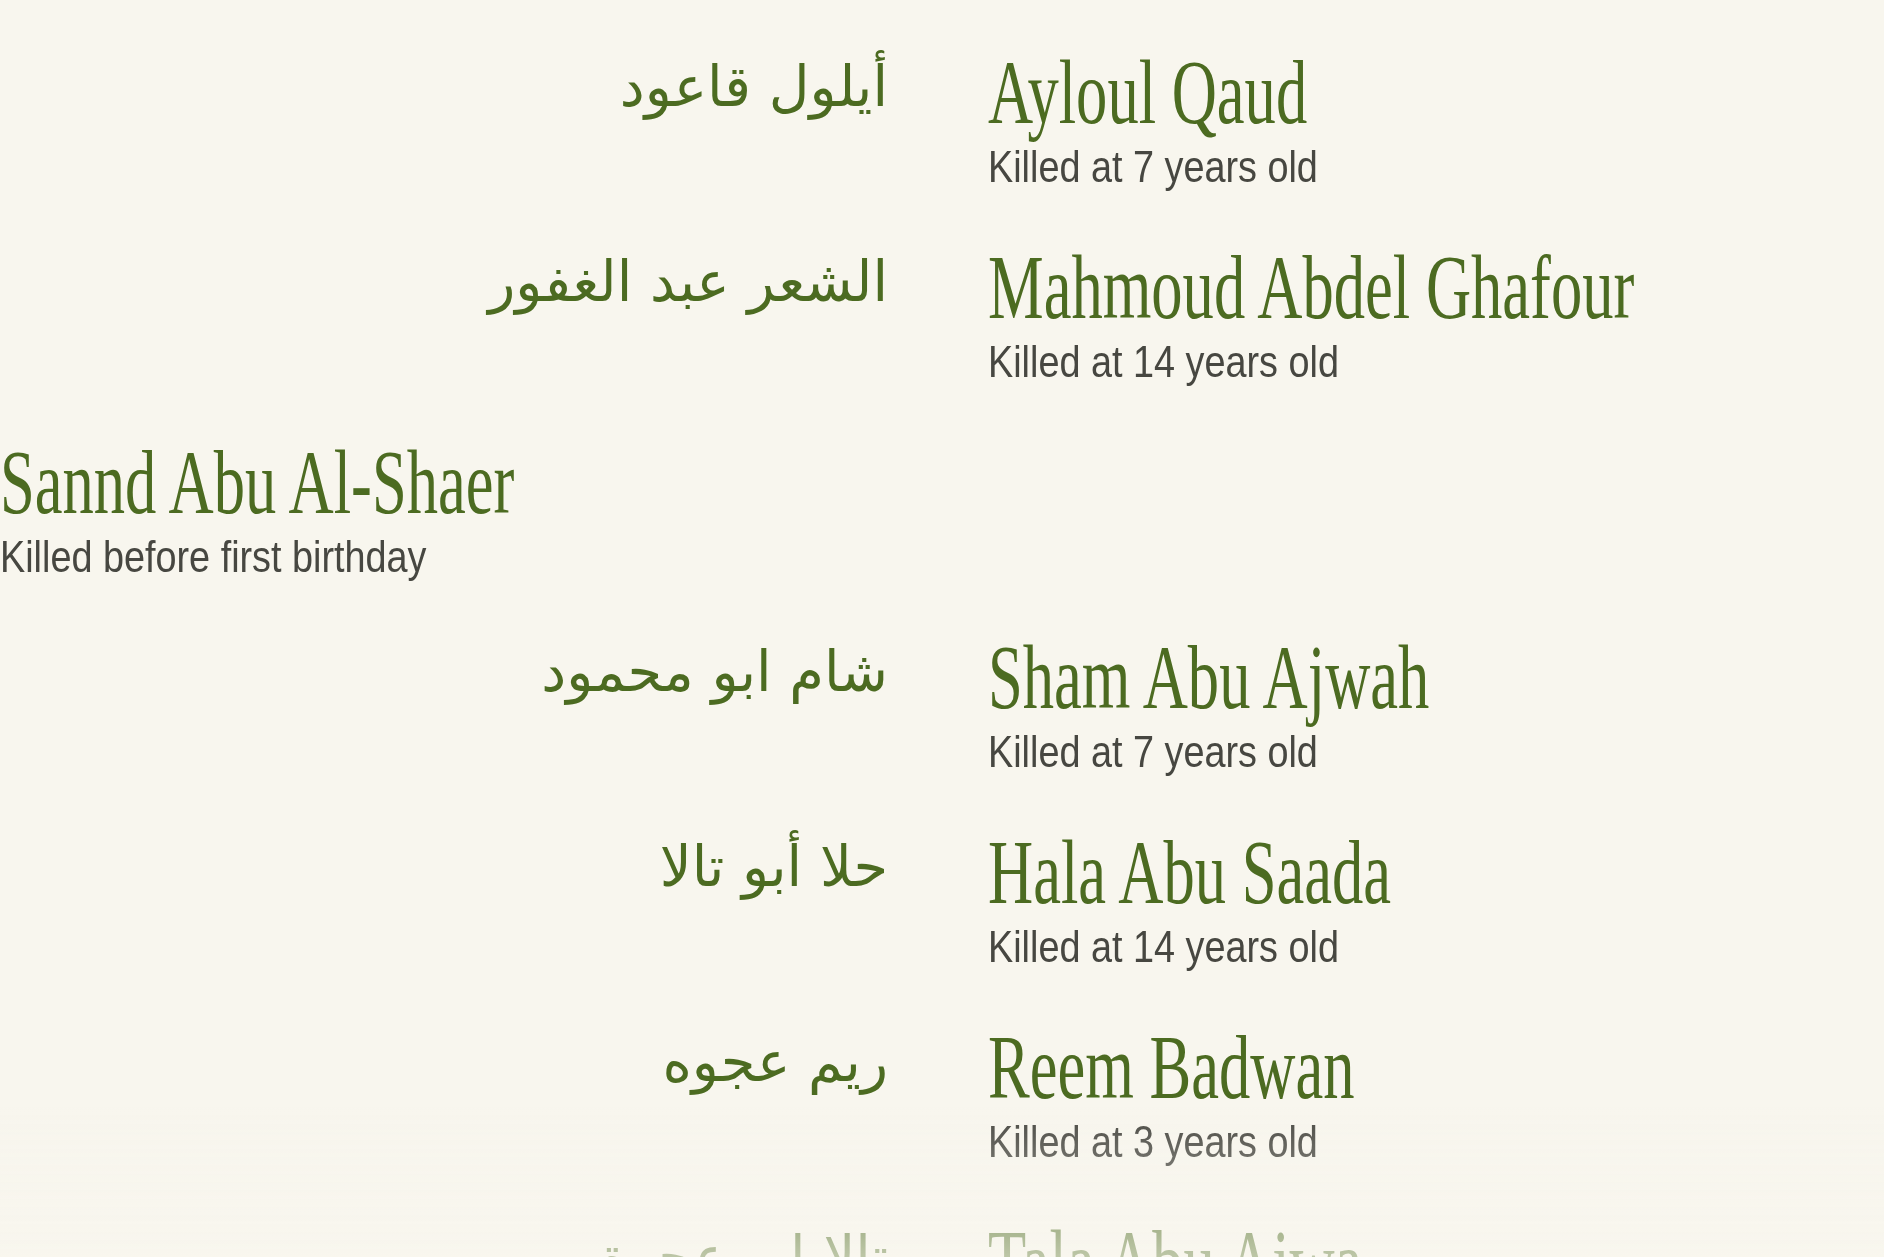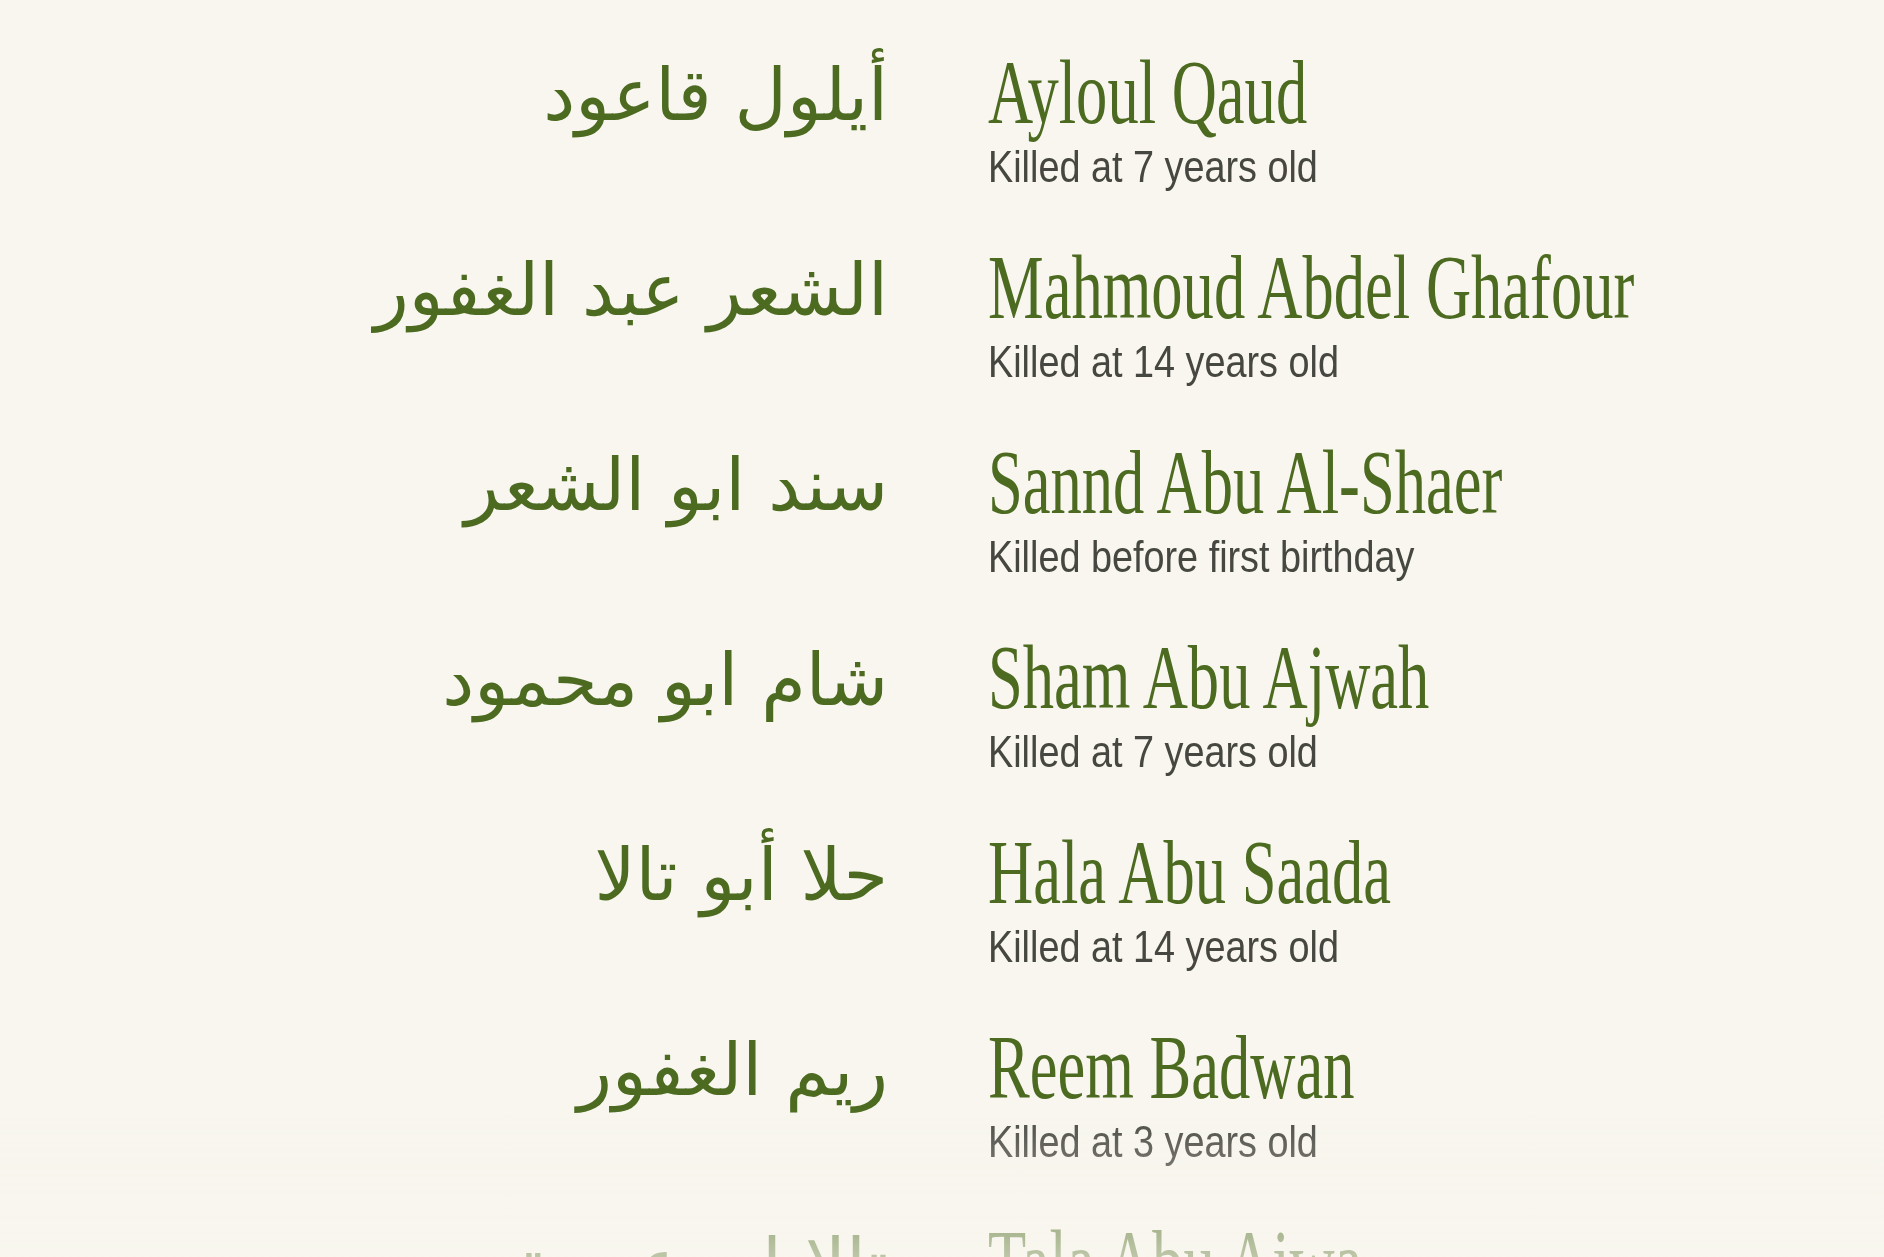--- a/index.html
+++ b/index.html
@@ -17,21 +17,21 @@
     grid-template-columns: 888px 1fr;
     column-gap: 100px;
     height: 195px;
     align-items: start;
   }
   .name-ar-cell { text-align: right; }
   .name-ar {
     display: inline-block;
     padding-top: 13px;
     font-family: "DejaVu Sans", sans-serif;
-    font-size: 72px;
+    font-size: 56px;
     line-height: 1;
     color: var(--name_green, #4c6b21);
     white-space: nowrap;
   }
   .name-en {
     margin: 0;
     font-family: "Liberation Serif", serif;
     font-weight: 400;
     font-size: 92px;
     line-height: 1;
@@ -78,23 +78,20 @@
       <div class="name-ar-cell">
         <span class="name-ar" dir="rtl">الشعر عبد الغفور</span>
       </div>
       <div class="name-en-cell">
         <h2 class="name-en">Mahmoud Abdel Ghafour</h2>
         <p class="age">Killed at 14 years old</p>
       </div>
     </section>
 
     <section class="entry">
-      <div class="name-ar-cell">
-        <span class="name-ar" dir="rtl">سند ابو الشعر</span>
-      </div>
       <div class="name-en-cell">
         <h2 class="name-en">Sannd Abu Al-Shaer</h2>
         <p class="age">Killed before first birthday</p>
       </div>
     </section>
 
     <section class="entry">
       <div class="name-ar-cell">
         <span class="name-ar" dir="rtl">شام ابو محمود</span>
       </div>
@@ -109,21 +106,21 @@
         <span class="name-ar" dir="rtl">حلا أبو تالا</span>
       </div>
       <div class="name-en-cell">
         <h2 class="name-en">Hala Abu Saada</h2>
         <p class="age">Killed at 14 years old</p>
       </div>
     </section>
 
     <section class="entry">
       <div class="name-ar-cell">
-        <span class="name-ar" dir="rtl">ريم الغفور</span>
+        <span class="name-ar" dir="rtl">ريم عجوه</span>
       </div>
       <div class="name-en-cell">
         <h2 class="name-en">Reem Badwan</h2>
         <p class="age">Killed at 3 years old</p>
       </div>
     </section>
 
     <section class="entry">
       <div class="name-ar-cell">
         <span class="name-ar" dir="rtl">تالا ابو عجوة</span>

